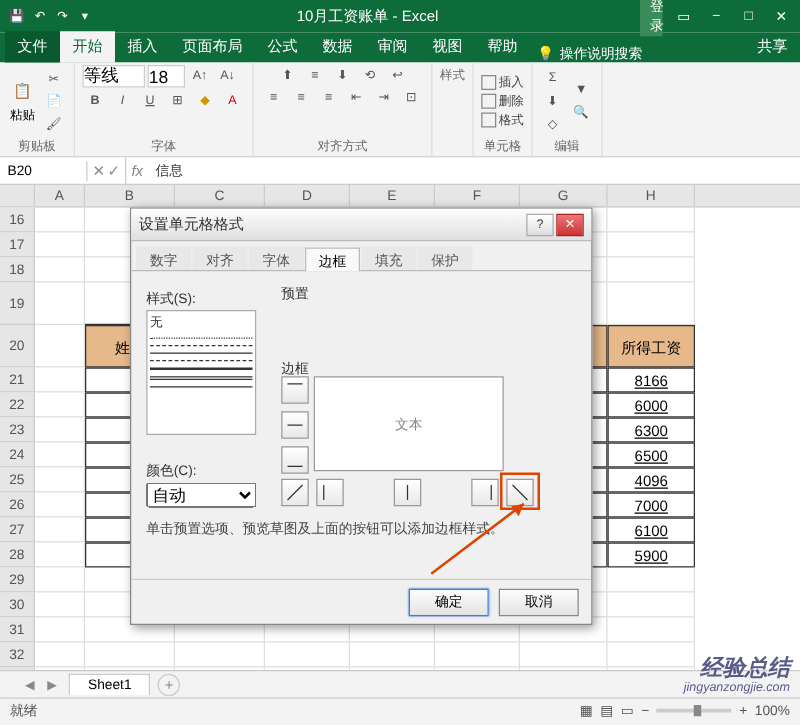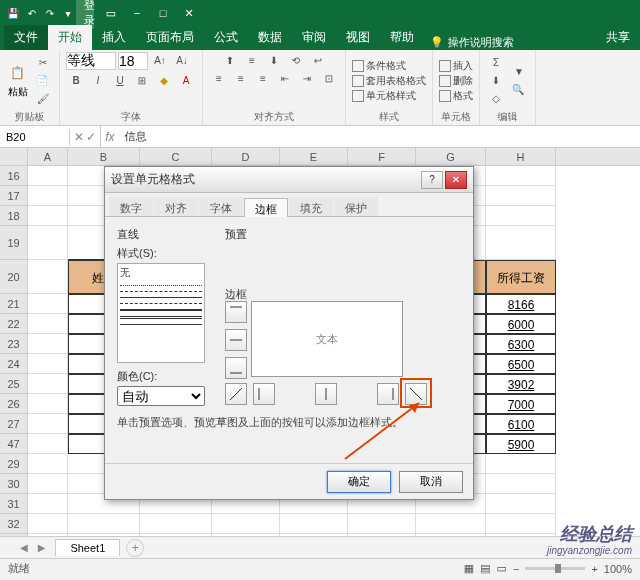--- a/index.html
+++ b/index.html
@@ -119,20 +119,21 @@
 </head>
 <body>
 
 <div class="titlebar">
   <div class="qat">
     <span>💾</span>
     <span>↶</span>
     <span>↷</span>
     <span>▾</span>
   </div>
+  <div class="title-center">10月工资账单 - Excel</div>
   <div class="win-controls">
     <span class="login">登录</span>
     <span>▭</span>
     <span>−</span>
     <span>□</span>
     <span>✕</span>
   </div>
 </div>
 
 <div class="ribbon-tabs">
@@ -207,36 +208,20 @@
         <span class="small-btn">≡</span>
         <span class="small-btn">≡</span>
         <span class="small-btn">⇤</span>
         <span class="small-btn">⇥</span>
         <span class="small-btn">⊡</span>
       </div>
     </div>
     <div class="group-label">对齐方式</div>
   </div>
   <div class="group">
-    <div class="group-content">
-      <div class="styles-col">
-        <div>
-            <span class="ic-s"></span>
-            <span>条件格式</span>
-          </div>
-        <div>
-            <span class="ic-s"></span>
-            <span>套用表格格式</span>
-          </div>
-        <div>
-            <span class="ic-s"></span>
-            <span>单元格样式</span>
-          </div>
-      </div>
-    </div>
     <div class="group-label">样式</div>
   </div>
   <div class="group">
     <div class="group-content">
       <div class="styles-col">
         <div>
             <span class="ic-s"></span>
             <span>插入</span>
           </div>
         <div>
@@ -391,21 +376,21 @@
       </div>
       <div class="row">
         <div class="rh">25</div>
         <div class="cell" style="width: 40px;"></div>
         <div class="cell data-cell" style="width: 72px; text-align: right;">姚</div>
         <div class="cell" style="width: 72px;"></div>
         <div class="cell" style="width: 68px;"></div>
         <div class="cell" style="width: 68px;"></div>
         <div class="cell" style="width: 68px;"></div>
         <div class="cell data-cell" style="width: 70px;">2355</div>
-        <div class="cell data-cell" style="width: 70px;">3902</div>
+        <div class="cell data-cell" style="width: 70px;">4096</div>
       </div>
       <div class="row">
         <div class="rh">26</div>
         <div class="cell" style="width: 40px;"></div>
         <div class="cell data-cell" style="width: 72px; text-align: right;">晓</div>
         <div class="cell" style="width: 72px;"></div>
         <div class="cell" style="width: 68px;"></div>
         <div class="cell" style="width: 68px;"></div>
         <div class="cell" style="width: 68px;"></div>
         <div class="cell data-cell" style="width: 70px;">2500</div>
@@ -416,21 +401,21 @@
         <div class="cell" style="width: 40px;"></div>
         <div class="cell data-cell" style="width: 72px; text-align: right;">静</div>
         <div class="cell" style="width: 72px;"></div>
         <div class="cell" style="width: 68px;"></div>
         <div class="cell" style="width: 68px;"></div>
         <div class="cell" style="width: 68px;"></div>
         <div class="cell data-cell" style="width: 70px;">1600</div>
         <div class="cell data-cell" style="width: 70px;">6100</div>
       </div>
       <div class="row">
-        <div class="rh">47</div>
+        <div class="rh">28</div>
         <div class="cell" style="width: 40px;"></div>
         <div class="cell data-cell" style="width: 72px; text-align: right;">沧</div>
         <div class="cell" style="width: 72px;"></div>
         <div class="cell" style="width: 68px;"></div>
         <div class="cell" style="width: 68px;"></div>
         <div class="cell" style="width: 68px;"></div>
         <div class="cell data-cell" style="width: 70px;">1400</div>
         <div class="cell data-cell" style="width: 70px;">5900</div>
       </div>
       <div class="row">
@@ -522,21 +507,20 @@
   <div class="dlg-tabs">
     <div class="dt">数字</div>
     <div class="dt">对齐</div>
     <div class="dt">字体</div>
     <div class="dt active">边框</div>
     <div class="dt">填充</div>
     <div class="dt">保护</div>
   </div>
   <div class="dlg-body">
     <div class="line-style">
-      <div class="lbl">直线</div>
       <div class="lbl" style="margin-top:4px">样式(S):</div>
       <div class="style-box">
         <div class="ls-none">无</div>
         <div class="ls dotted"></div>
         <div class="ls dashed"></div>
         <div class="ls"></div>
         <div class="ls dashed"></div>
         <div class="ls thick"></div>
         <div class="ls dbl"></div>
         <div class="ls"></div>

